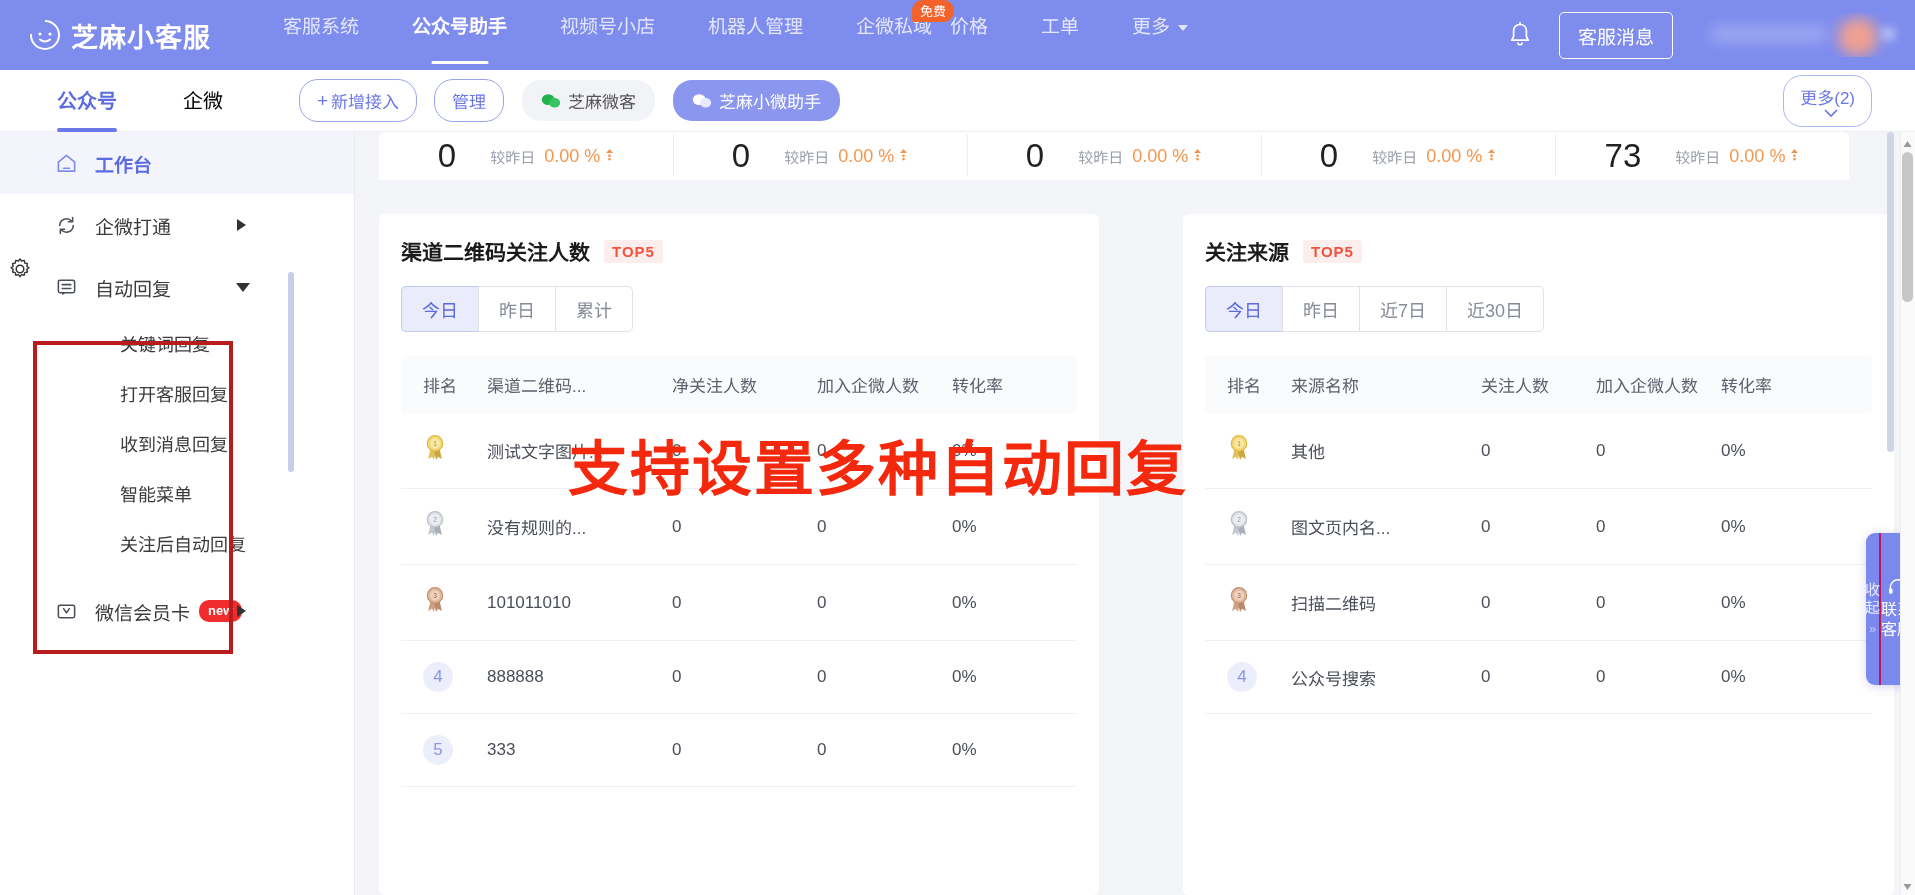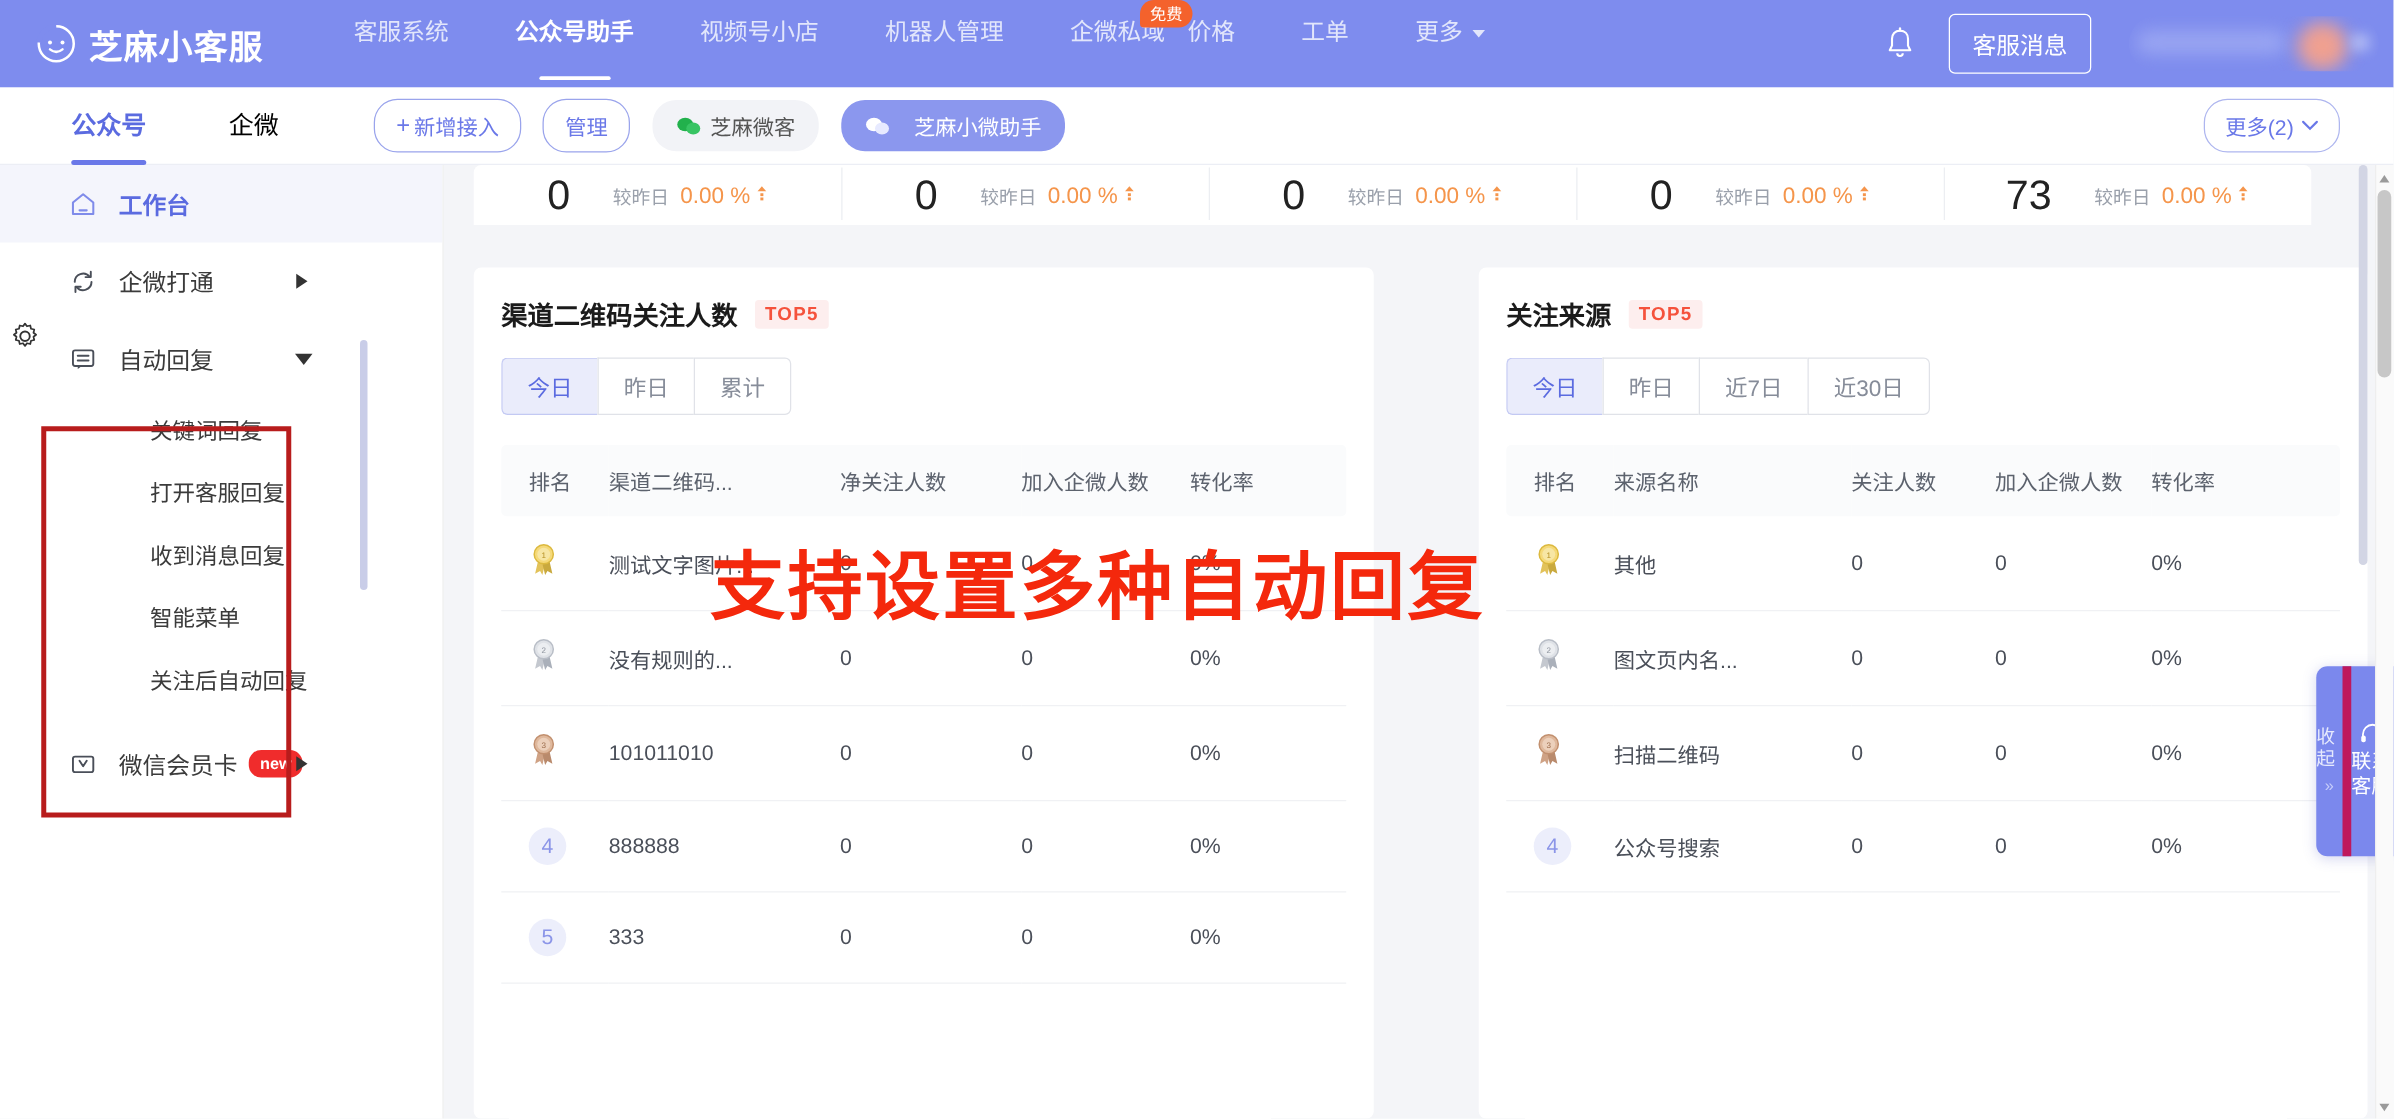--- a/index.html
+++ b/index.html
@@ -91,21 +91,21 @@
   .chip {
     border-radius: 19px; font-size: 17px; padding: 8px 19px; cursor: pointer;
     display: flex; align-items: center; white-space: nowrap;
     background: #f2f3f7; color: #555;
   }
   .chip.active { background: #8b97ee; color: #fff; }
   .wx-dot { margin-right: 7px; display:flex; }
   .more-btn {
     position: absolute; right: 43px; border: 1px solid #aeb6ef;
     color: #6a78e8; border-radius: 19px; font-size: 17px;
-    padding: 8px 16px; cursor: pointer; display: flex; align-items: center;
+    padding: 8px 16px; cursor: pointer; display: flex; align-items: center; flex-direction: column;
   }
   .more-btn .chev { margin-left: 6px; display: flex; }
 
   
   .sidebar {
     position: absolute; top: 132px; left: 0; width: 355px; height: 763px;
     background: #fff; border-right: 1px solid #ececec; overflow: hidden;
   }
   .side-item {
     display: flex; align-items: center; height: 62px; padding-left: 54px;
@@ -217,22 +217,22 @@
   }
 
   
   .svc {
     position: absolute; right: 0px; top: 533px; z-index: 25;
     display: flex; background: #7b88ed; border-radius: 9px 0 0 9px;
     height: 152px; box-shadow: 0 2px 10px rgba(90,100,200,.25);
   }
   .svc-collapse {
     display: flex; flex-direction: column; align-items: center; justify-content: center;
-    color: #e6e9fd; font-size: 15px; width: 28px; cursor: pointer;
-    border-right: 7px solid #be185d; line-height: 1.2;
+    color: #e6e9fd; font-size: 15px; width: 15px; cursor: pointer;
+    border-right: 2px solid #be185d; line-height: 1.2;
   }
   .svc-collapse .chev2 { font-size: 13px; margin-top: 4px; color: #c6cdfa; }
   .svc-main {
     display: flex; flex-direction: column; align-items: center; justify-content: center;
     color: #fff; font-size: 16px; width: 34px; cursor: pointer; line-height: 1.22; padding: 6px 0;
   }
   .svc-main .hs { margin-bottom: 4px; display: flex; }
   .svc-thermo { position: absolute; right: 1px; bottom: 12px; }
 
   
@@ -321,21 +321,21 @@
 
     <div class="chip" style="margin-left:18px;">
       <span class="wx-dot">
         <svg viewBox="0 0 20 16" width="20" height="16">
           <ellipse cx="7.2" cy="6.6" rx="6.4" ry="5.4" fill="#22b14c"></ellipse>
           <ellipse cx="13.6" cy="9.8" rx="5.6" ry="4.8" fill="#38c463"></ellipse>
         </svg>
       </span>
       <span>芝麻微客</span>
     </div>
-    <div class="chip active" style="margin-left:18px;gap:12px;">
+    <div class="chip active" style="margin-left:18px;">
       <span class="wx-dot">
         <svg viewBox="0 0 20 16" width="20" height="16">
           <ellipse cx="7.2" cy="6.6" rx="6.4" ry="5.4" fill="#ffffff"></ellipse>
           <ellipse cx="13.6" cy="9.8" rx="5.6" ry="4.8" fill="#e7eaff"></ellipse>
         </svg>
       </span>
       <span>芝麻小微助手</span>
     </div>
 
     <div class="more-btn">

